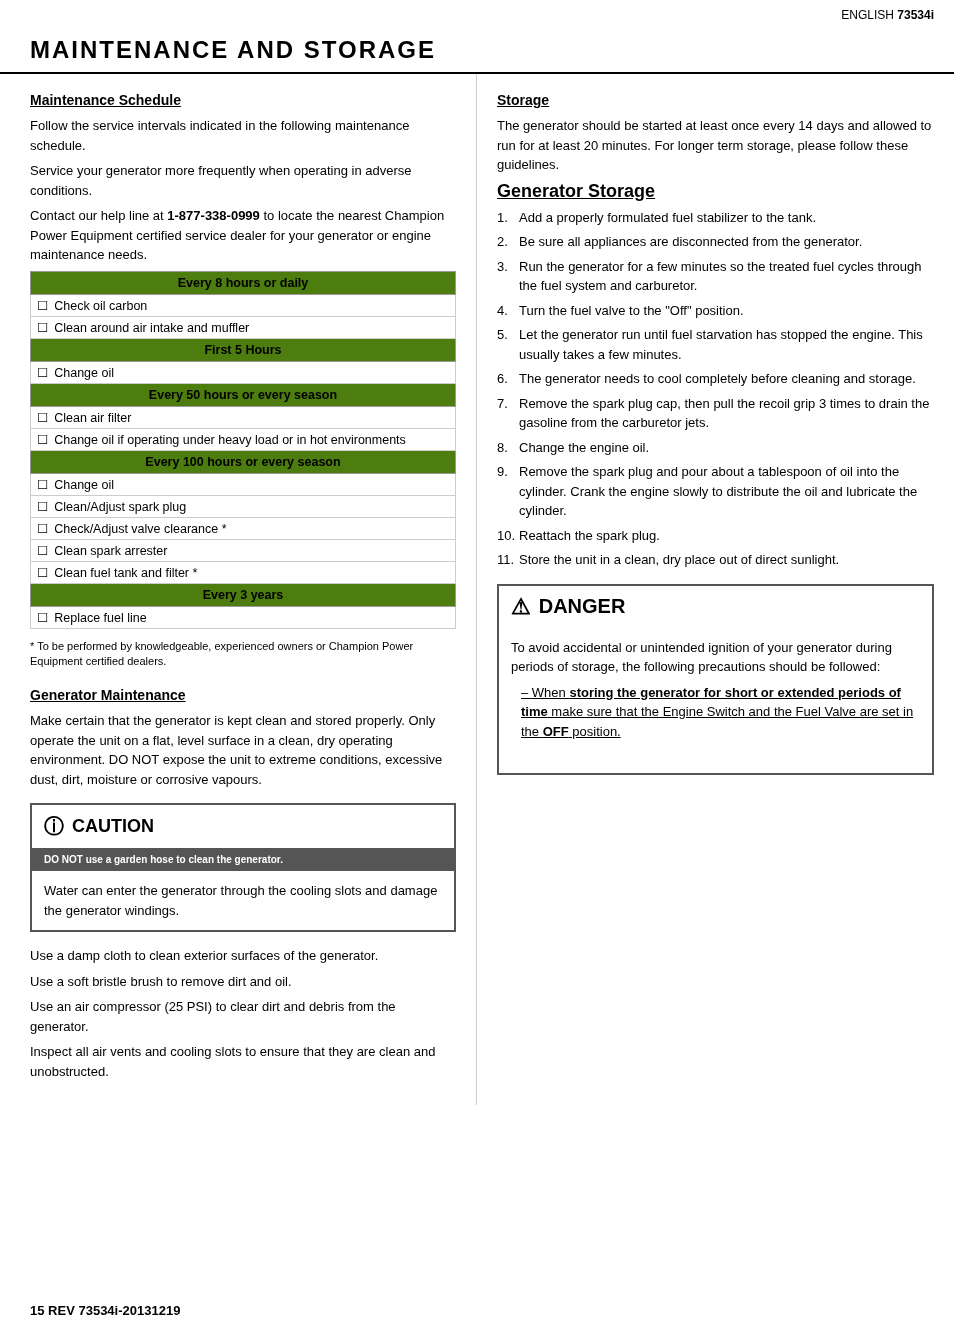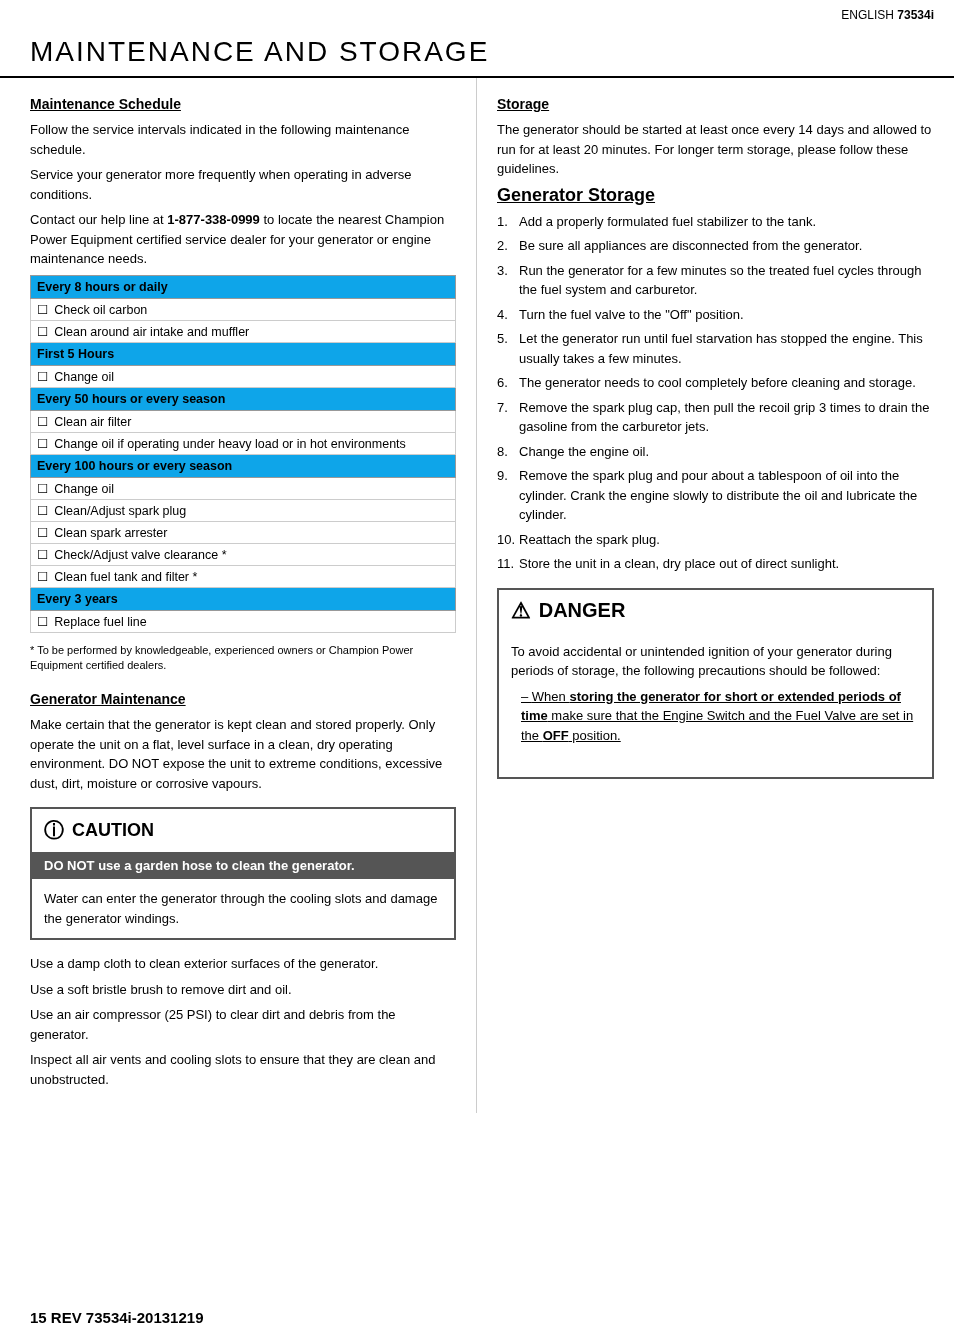--- a/index.html
+++ b/index.html
@@ -28,22 +28,22 @@
     .top-bar .model {
       font-weight: bold;
     }
     .page-title {
       background: #fff;
       padding: 10px 30px 8px 30px;
       border-bottom: 2px solid #000;
       margin-bottom: 0;
     }
     .page-title h1 {
-      font-size: 28px;
-      font-weight: 400;
+      font-size: 24px;
+      font-weight: 700;
       letter-spacing: 2px;
       text-transform: uppercase;
     }
     .content-area {
       display: flex;
       padding: 0;
     }
     .left-col {
       width: 50%;
       padding: 18px 20px 18px 30px;
@@ -71,22 +71,23 @@
       font-size: 13px;
     }
     .maint-table {
       width: 100%;
       border-collapse: collapse;
       border: 1px solid #999;
       margin-bottom: 10px;
       font-size: 12.5px;
     }
     .maint-table .header-row td {
-      background: #0ea5e9;
-      font-weight: bold;
+      background: #4d7c0f;
+      font-weight: bold;
+      text-align: center;
       padding: 4px 6px;
       border: 1px solid #999;
     }
     .maint-table .item-row td {
       padding: 3px 6px 3px 22px;
       border: 1px solid #ccc;
     }
     .maint-table .item-row td::before {
       content: "☐";
       margin-right: 6px;
@@ -110,21 +111,21 @@
       font-weight: bold;
       gap: 8px;
     }
     .caution-icon {
       font-size: 20px;
     }
     .caution-highlight {
       background: #555;
       color: #fff;
       padding: 6px 12px;
-      font-size: 13px;
+      font-size: 10px;
       font-weight: bold;
     }
     .caution-body {
       padding: 10px 12px;
       font-size: 13px;
       line-height: 1.5;
     }
     .danger-box {
       border: 2px solid #555;
       margin: 14px 0 0 0;
@@ -176,23 +177,23 @@
       line-height: 1.5;
       padding-left: 22px;
       position: relative;
     }
     .storage-list li .num {
       position: absolute;
       left: 0;
     }
     .page-footer {
       position: absolute;
-      bottom: 16px;
+      bottom: 24px;
       left: 30px;
-      font-size: 15px;
+      font-size: 13px;
       font-weight: bold;
     }
   </style>
 </head>
 <body>
 
 <div class="page">
 
   <div class="top-bar">
     <span>ENGLISH</span>
@@ -246,24 +247,24 @@
           <tr class="header-row">
             <td>Every 100 hours or every season</td>
           </tr>
           <tr class="item-row">
             <td>Change oil</td>
           </tr>
           <tr class="item-row">
             <td>Clean/Adjust spark plug</td>
           </tr>
           <tr class="item-row">
+            <td>Check/Adjust valve clearance *</td>
+          </tr>
+          <tr class="item-row">
             <td>Clean spark arrester</td>
-          </tr>
-          <tr class="item-row">
-            <td>Check/Adjust valve clearance *</td>
           </tr>
           <tr class="item-row">
             <td>Clean fuel tank and filter *</td>
           </tr>
 
           <tr class="header-row">
             <td>Every 3 years</td>
           </tr>
           <tr class="item-row">
             <td>Replace fuel line</td>

